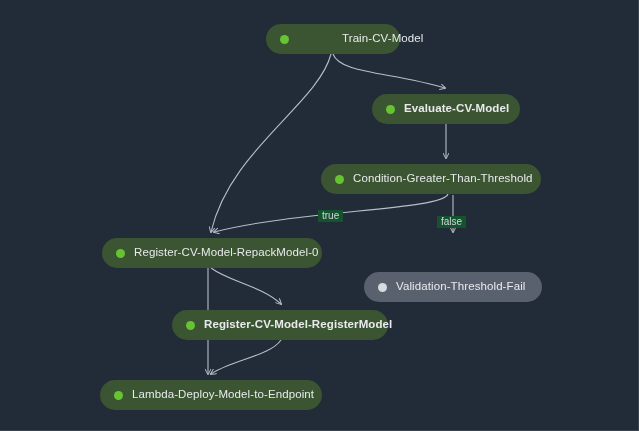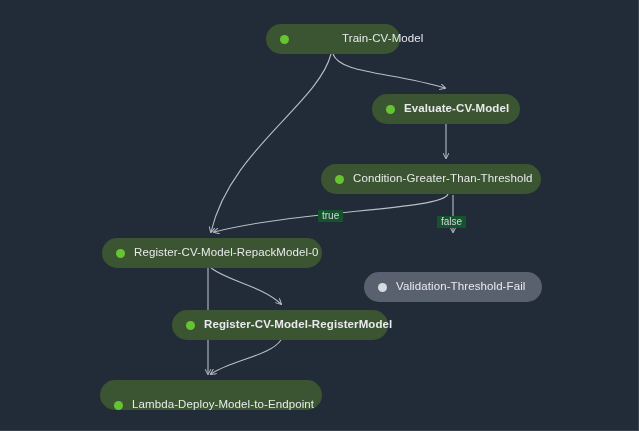--- a/index.html
+++ b/index.html
@@ -129,21 +129,21 @@
   <div class="node node-muted" style="left:364px; top:232px; width:178px;margin-top:40px;">
     <span class="node-dot dot-muted"></span>
     <span class="node-label">Validation-Threshold-Fail</span>
   </div>
 
   <div class="node node-success" style="left:172px; top:310px; width:216px;font-weight:bold;">
     <span class="node-dot dot-success"></span>
     <span class="node-label">Register-CV-Model-RegisterModel</span>
   </div>
 
-  <div class="node node-success" style="left:100px; top:380px; width:222px;align-items:flex-end;">
+  <div class="node node-success" style="left:100px; top:380px; width:222px;">
     <span class="node-dot dot-success"></span>
     <span class="node-label">Lambda-Deploy-Model-to-Endpoint</span>
   </div>
 
   <div class="edge-label" style="left:318px; top:210px;">true</div>
 
   <div class="edge-label" style="left:437px; top:216px;">false</div>
 
 </div>
 

